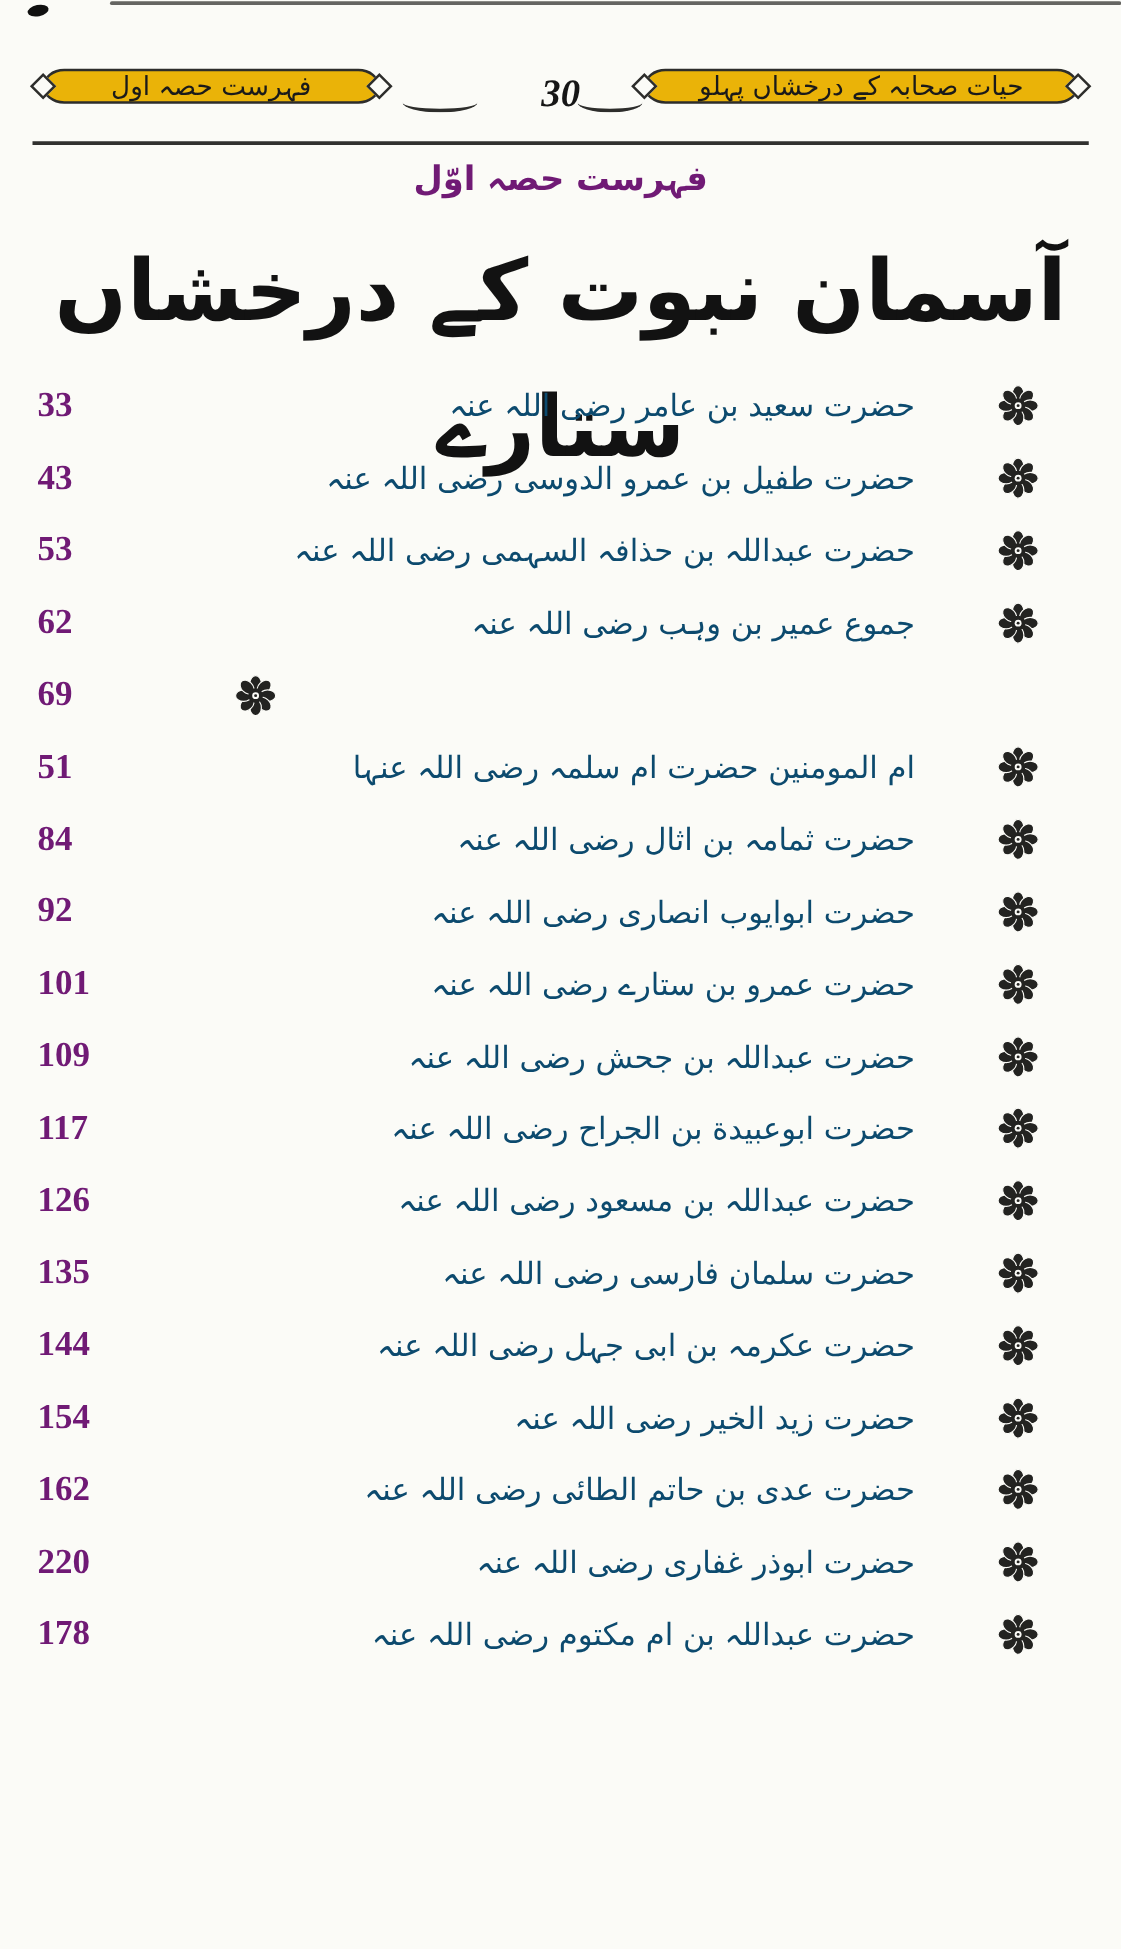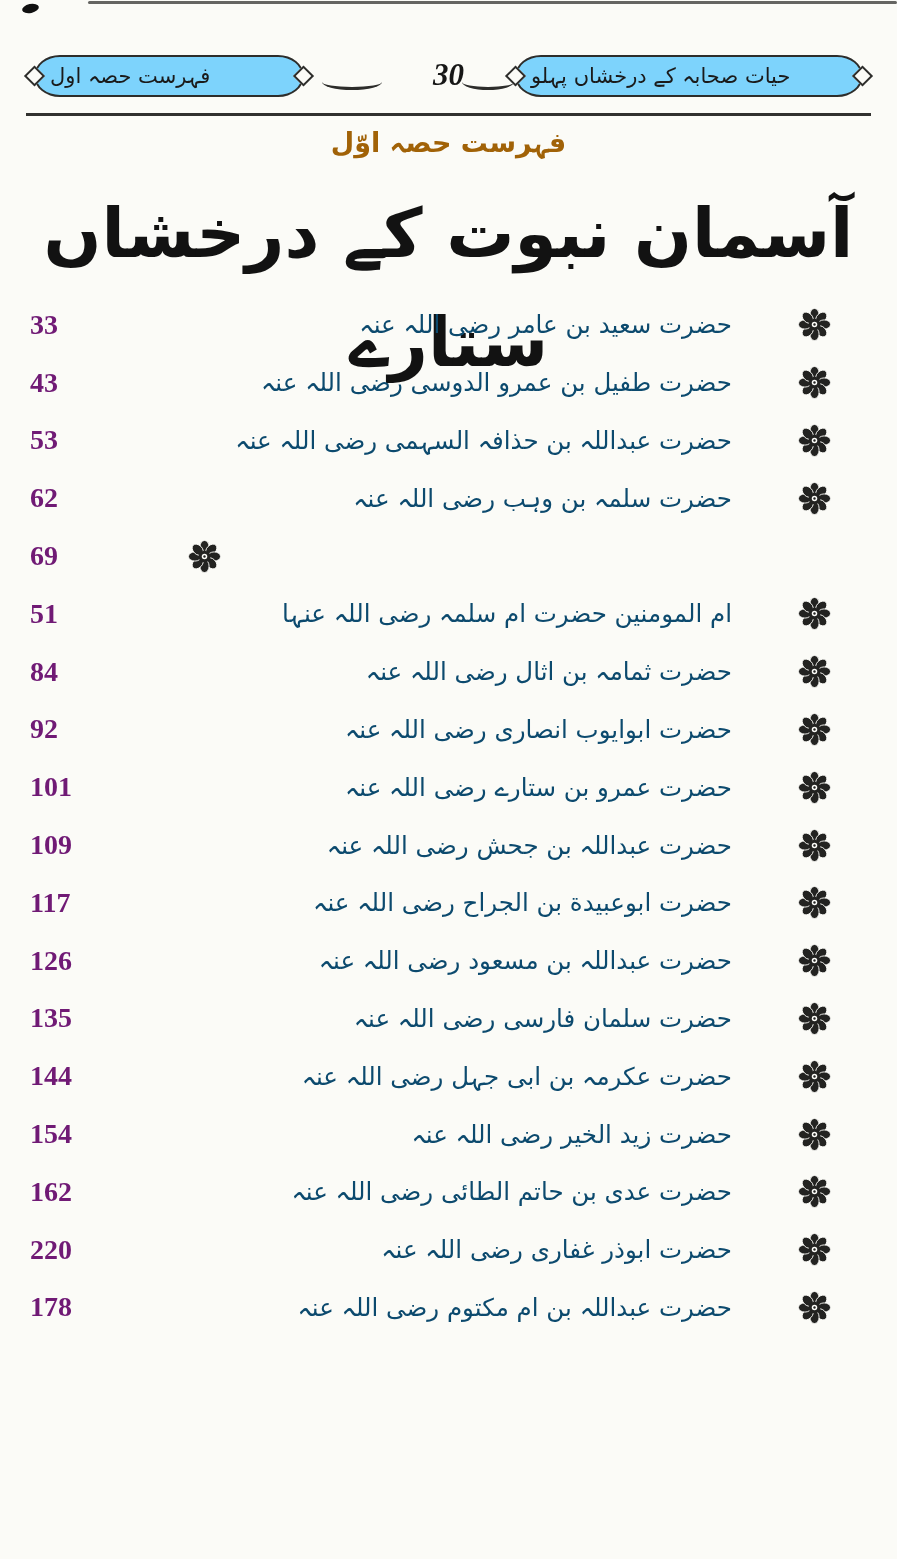--- a/index.html
+++ b/index.html
@@ -13,24 +13,24 @@
     color:#1a1a1a;
   }
 
   
   .scan-top-line { position:absolute; top:1px; left:88px; right:0; height:3px; background:#4a4a48; border-radius:2px; opacity:.85; }
   .scan-speck { position:absolute; top:4px; left:22px; width:17px; height:9px; background:#101010; border-radius:50%; transform:rotate(-12deg); }
 
   
   .header { position:absolute; top:50px; left:0; right:0; height:54px; }
   .cartouche {
-    position:absolute; top:5px; height:42px;
+    position:absolute; top:5px; height:28px;
     border:2px solid #2d2d2b; border-radius:26px/21px;
-    display:flex; align-items:center; justify-content:flex-start;
-    box-sizing:border-box; background:#7dd3fc;
+    display:flex; align-items:center; justify-content:center;
+    box-sizing:border-box; background:#eab308;
   }
   .cartouche::before, .cartouche::after {
     content:""; position:absolute; top:50%; width:11px; height:11px;
     border:2px solid #2d2d2b; background:#fbfbf7;
     transform:translateY(-50%) rotate(45deg);
   }
   .cartouche::before { left:-9px; }
   .cartouche::after  { right:-9px; }
   .cartouche-left  { left:34px;  width:270px; }
   .cartouche-right { right:34px; width:348px; }
@@ -44,21 +44,21 @@
     position:absolute; top:24px; height:13px;
     border-bottom:3px solid #2d2d2b; border-radius:0 0 50% 50%;
   }
   .flourish-left  { left:322px; width:60px; }
   .flourish-right { left:462px; width:52px; }
 
   .rule { position:absolute; top:113px; left:26px; right:26px; height:2.5px; background:#31312f; }
 
   .subtitle {
     position:absolute; top:127px; left:0; right:0; text-align:center;
-    direction:rtl; font-size:27px; font-weight:700; color:#a16207;
+    direction:rtl; font-size:27px; font-weight:700; color:#701a75;
   }
 
   .main-title {
     position:absolute; top:180px; left:0; right:0; text-align:center;
     direction:rtl; font-size:68px; font-weight:700; letter-spacing:1px; color:#121212;
     line-height:1.6;
   }
 
   
   .toc { position:absolute; top:296px; left:0; right:0; }
@@ -159,21 +159,21 @@
           <ellipse cx="18" cy="7.5" rx="5" ry="7" transform="rotate(315 18 18)"></ellipse>
         </g>
         <circle cx="18" cy="18" r="6.4" fill="#232321"></circle>
         <circle cx="18" cy="18" r="3" fill="#fbfbf7"></circle>
         <circle cx="18" cy="18" r="1.3" fill="#232321"></circle>
       </svg>
     </div>
   </div>
       <div class="toc-row">
     <div class="toc-page">62</div>
-    <div class="toc-title" dir="rtl">حضرت سلمہ بن وہب رضی اللہ عنہ</div>
+    <div class="toc-title" dir="rtl">جموع عمیر بن وہب رضی اللہ عنہ</div>
     <div class="toc-bullet">
       <svg class="rosette" viewBox="0 0 36 36" width="33" height="33" aria-hidden="true">
         <g fill="#232321" stroke="#fbfbf7" stroke-width="1">
           <ellipse cx="18" cy="7.5" rx="5" ry="7"></ellipse>
           <ellipse cx="18" cy="7.5" rx="5" ry="7" transform="rotate(45 18 18)"></ellipse>
           <ellipse cx="18" cy="7.5" rx="5" ry="7" transform="rotate(90 18 18)"></ellipse>
           <ellipse cx="18" cy="7.5" rx="5" ry="7" transform="rotate(135 18 18)"></ellipse>
           <ellipse cx="18" cy="7.5" rx="5" ry="7" transform="rotate(180 18 18)"></ellipse>
           <ellipse cx="18" cy="7.5" rx="5" ry="7" transform="rotate(225 18 18)"></ellipse>
           <ellipse cx="18" cy="7.5" rx="5" ry="7" transform="rotate(270 18 18)"></ellipse>

